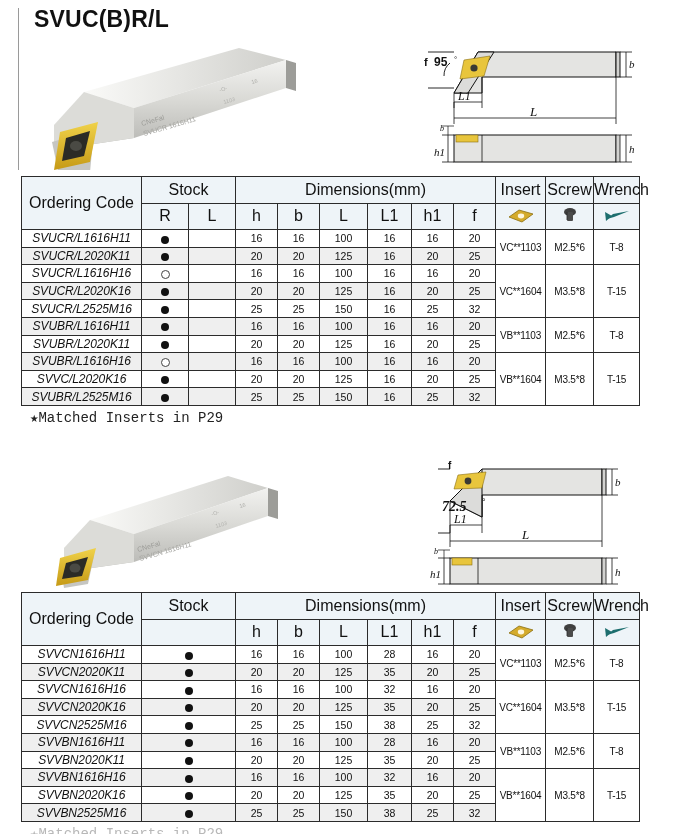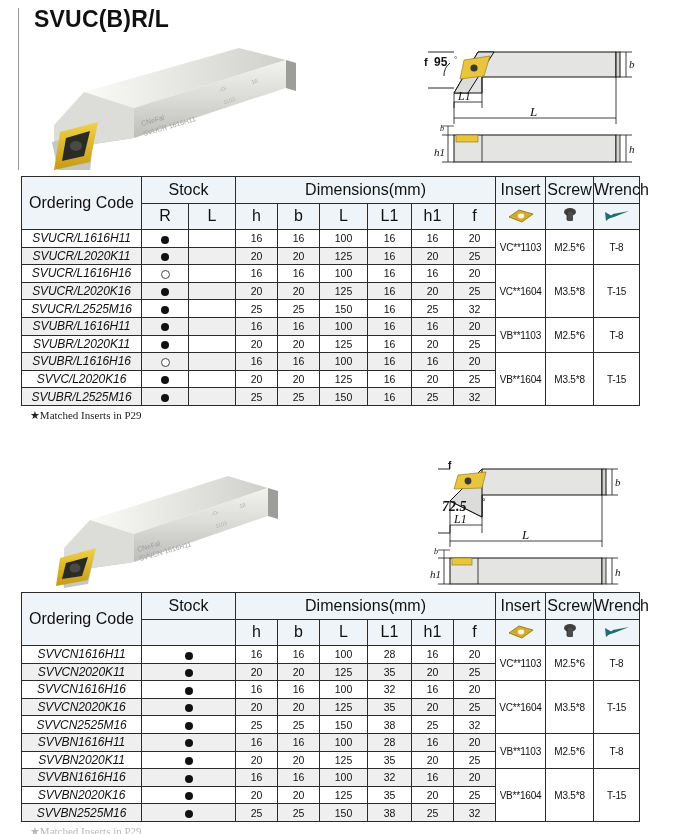--- a/index.html
+++ b/index.html
@@ -116,22 +116,22 @@
     border-radius: 50%;
     background: #fff;
     border: 1px solid #444;
     vertical-align: middle;
   }
   .hdr-icon { display: block; margin: 0 auto; }
 
   
   .footnote {
     position: absolute;
-    font-family: Liberation Serif, serif;
-    font-size: 11px;
+    font-family: Liberation Mono, monospace;
+    font-size: 14px;
     color: #222;
     white-space: nowrap;
   }
   #footnote-1 { left: 30px; top: 409px; }
   #footnote-2 { left: 30px; top: 825px; color: #b8b8b8; }
 </style>
 </head>
 <body>
 
 <div class="page">

